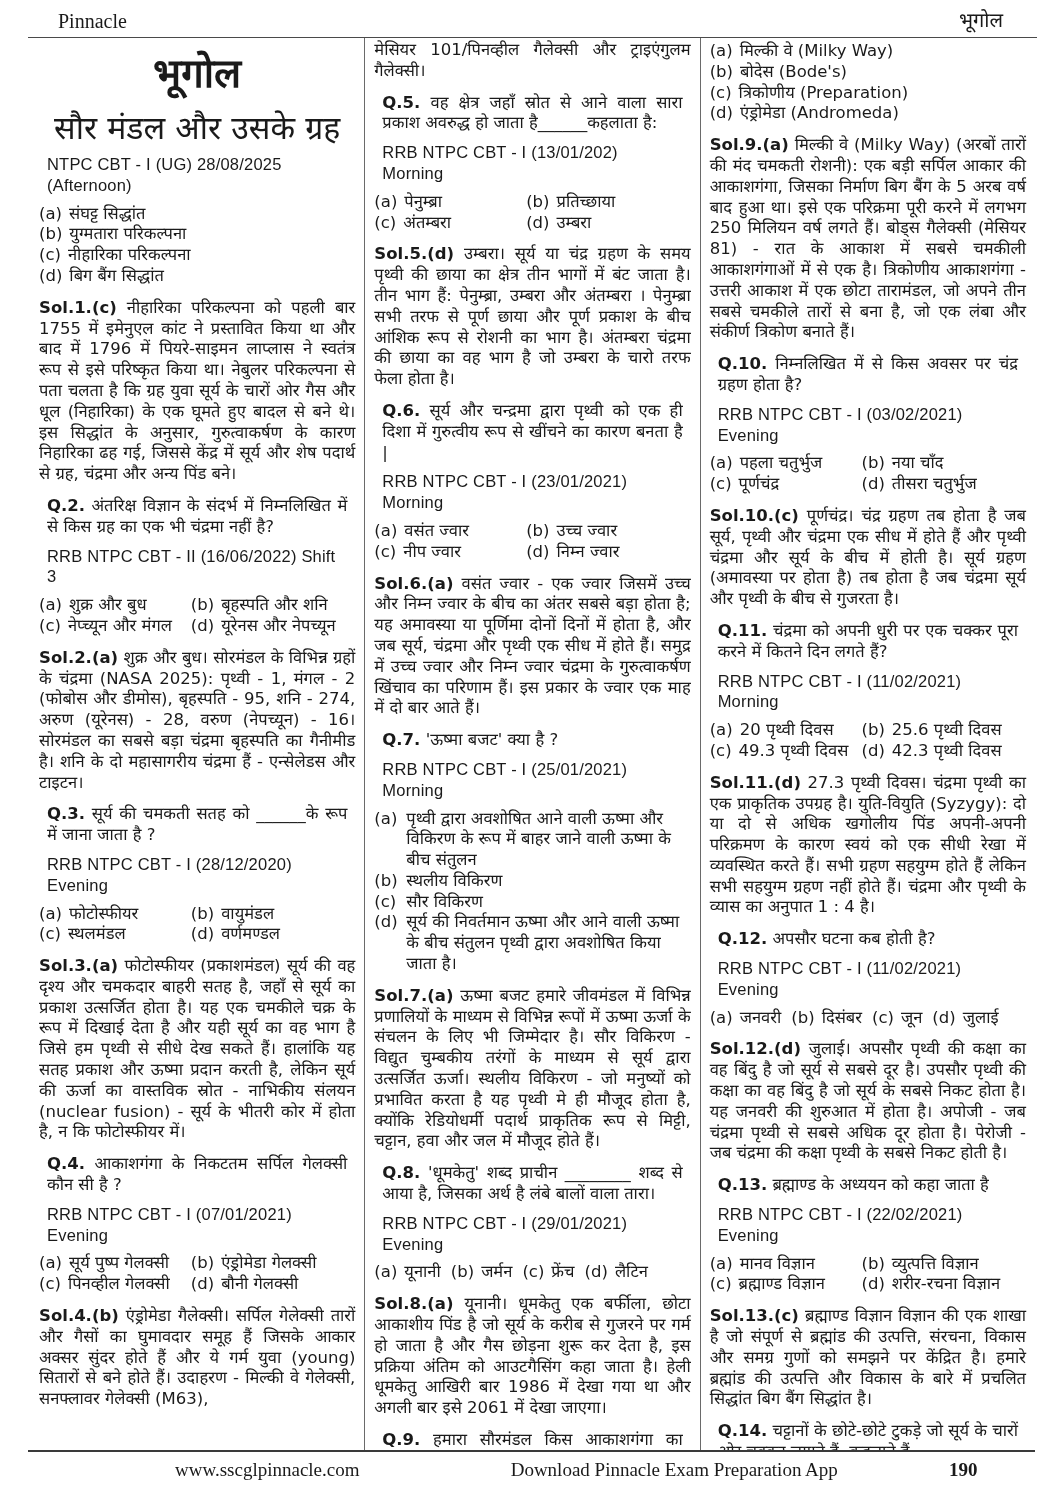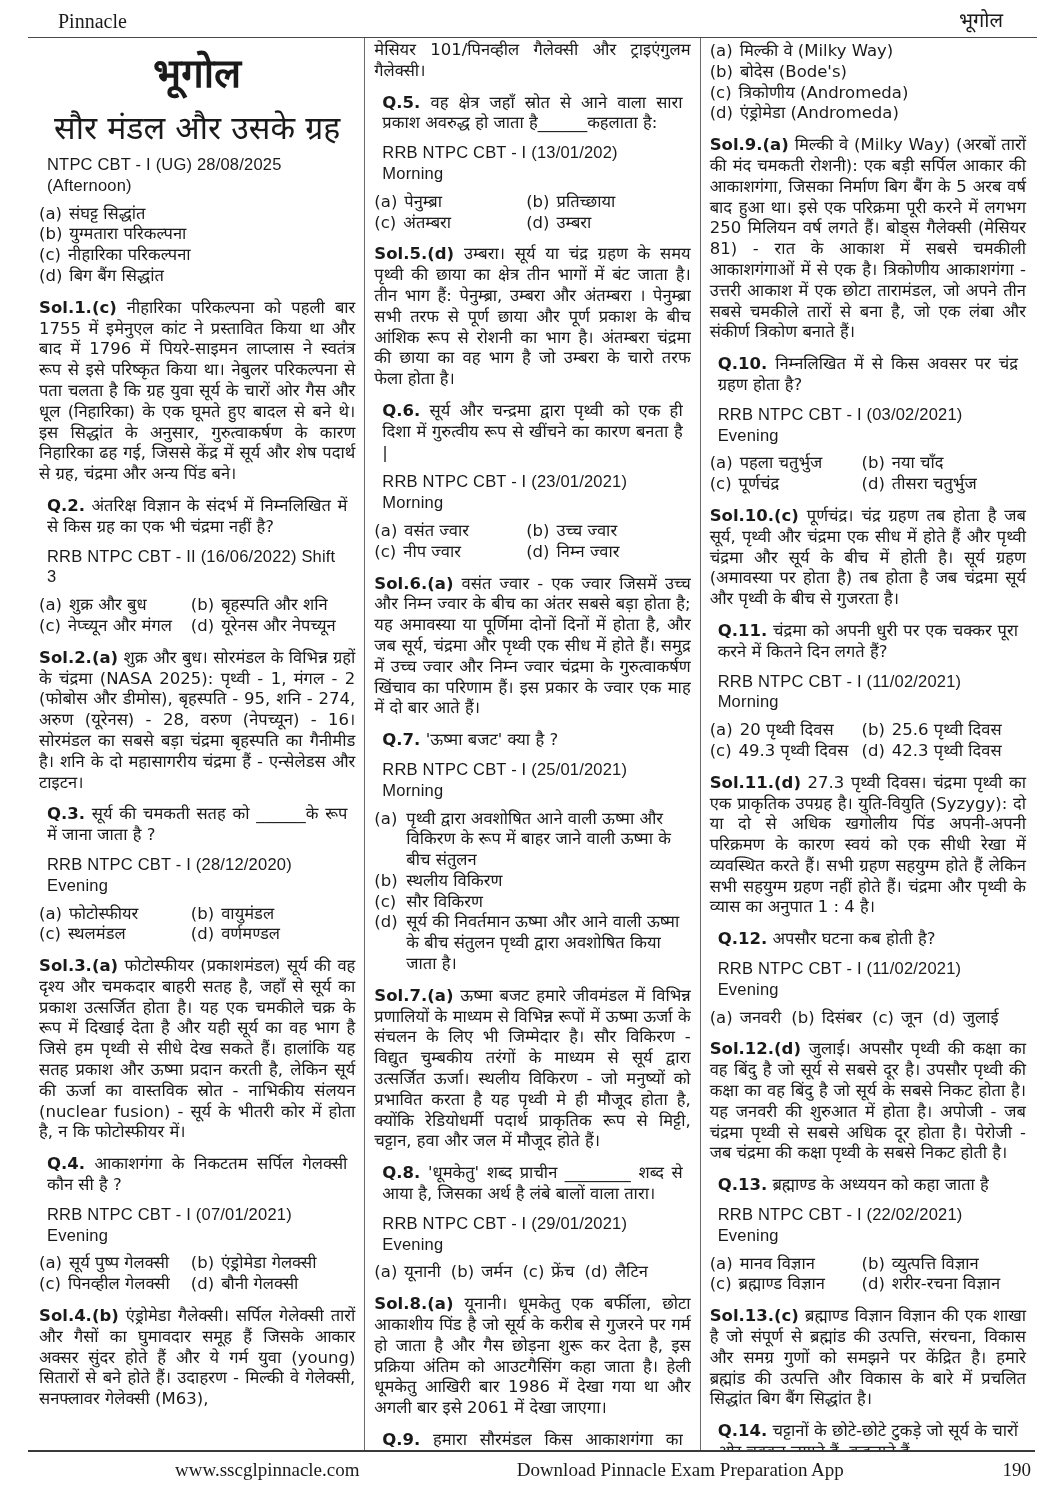--- a/index.html
+++ b/index.html
@@ -56,27 +56,27 @@
   .options.inline{display:flex;flex-wrap:wrap;column-gap:10px;}
   .options.inline .opt{display:flex;}
   .opt-label{flex:0 0 auto;margin-right:7px;}
   .options.stacked .opt-label.hang{flex:0 0 28px;margin-right:4px;}
   .opt-text{flex:1 1 auto;text-align:left;}
   p{margin:8px;}
   
   .footer-rule{border-top:2px solid #3a3a3a;margin:0 26px 0 28px;}
   .footer{
     display:flex;align-items:center;
-    padding:7px 30px 0 30px;
+    padding:7px 42px 0 30px;
     font-family:"Liberation Serif","DejaVu Serif",serif;
     font-size:19px;
   }
   .footer-website{margin-left:145px;}
   .footer-center{flex:1;text-align:center;padding-left:40px;}
-  .footer-page{width:70px;text-align:right;}
+  .footer-page{width:70px;text-align:left;font-weight:bold;}
 </style>
 </head>
 <body>
 
 <div class="page">
 
   <div class="header">
     <span>Pinnacle</span>
     <span>भूगोल</span>
   </div>
@@ -282,21 +282,21 @@
             <div class="opt">
               <span class="opt-label">(a)</span>
               <span class="opt-text">मिल्की वे (Milky Way)</span>
             </div>
             <div class="opt">
               <span class="opt-label">(b)</span>
               <span class="opt-text">बोदेस (Bode's)</span>
             </div>
             <div class="opt">
               <span class="opt-label">(c)</span>
-              <span class="opt-text">त्रिकोणीय (Andromeda)</span>
+              <span class="opt-text">त्रिकोणीय (Preparation)</span>
             </div>
             <div class="opt">
               <span class="opt-label">(d)</span>
               <span class="opt-text">एंड्रोमेडा (Andromeda)</span>
             </div>
           </div>
         </div>
         <p class="block sol"><span class="sol-label">Sol.9.(a)</span> <span class="sol-answer">मिल्की वे</span> <span>(Milky Way) (अरबों तारों की मंद चमकती रोशनी): एक बड़ी सर्पिल आकार की आकाशगंगा, जिसका निर्माण बिग बैंग के 5 अरब वर्ष बाद हुआ था। इसे एक परिक्रमा पूरी करने में लगभग 250 मिलियन वर्ष लगते हैं। बोड्स गैलेक्सी (मेसियर 81) - रात के आकाश में सबसे चमकीली आकाशगंगाओं में से एक है। त्रिकोणीय आकाशगंगा - उत्तरी आकाश में एक छोटा तारामंडल, जो अपने तीन सबसे चमकीले तारों से बना है, जो एक लंबा और संकीर्ण त्रिकोण बनाते हैं।</span></p>
         <div class="block question">
           <p class="q-text"><span class="q-label">Q.10.</span> <span>निम्नलिखित में से किस अवसर पर चंद्र ग्रहण होता है?</span></p>

